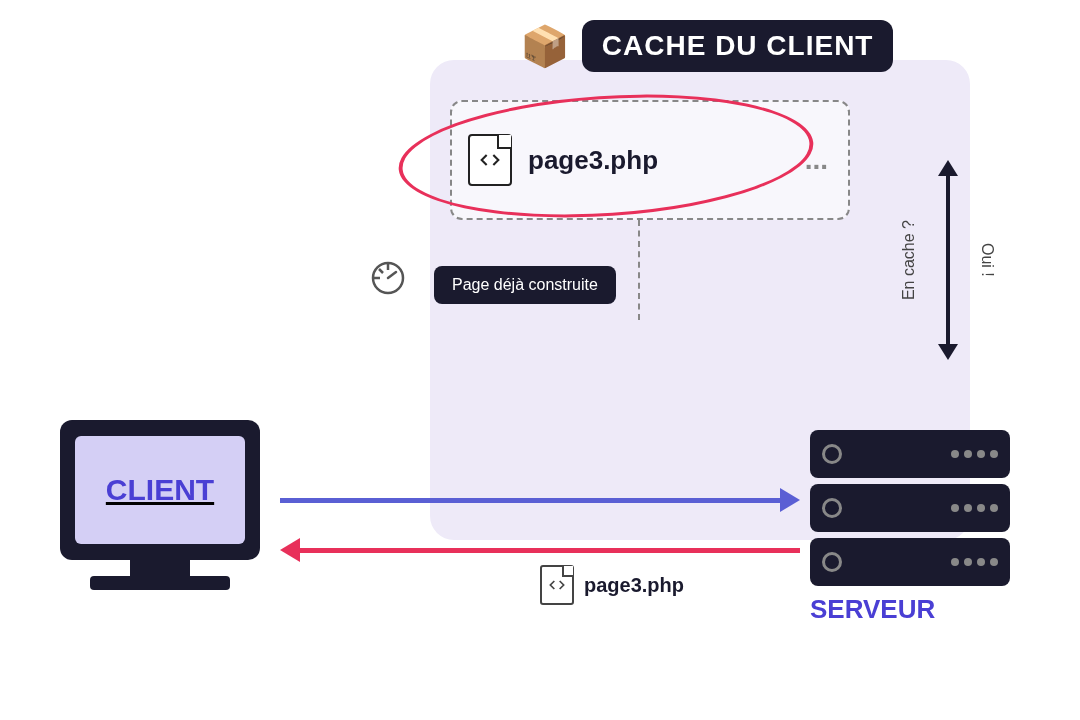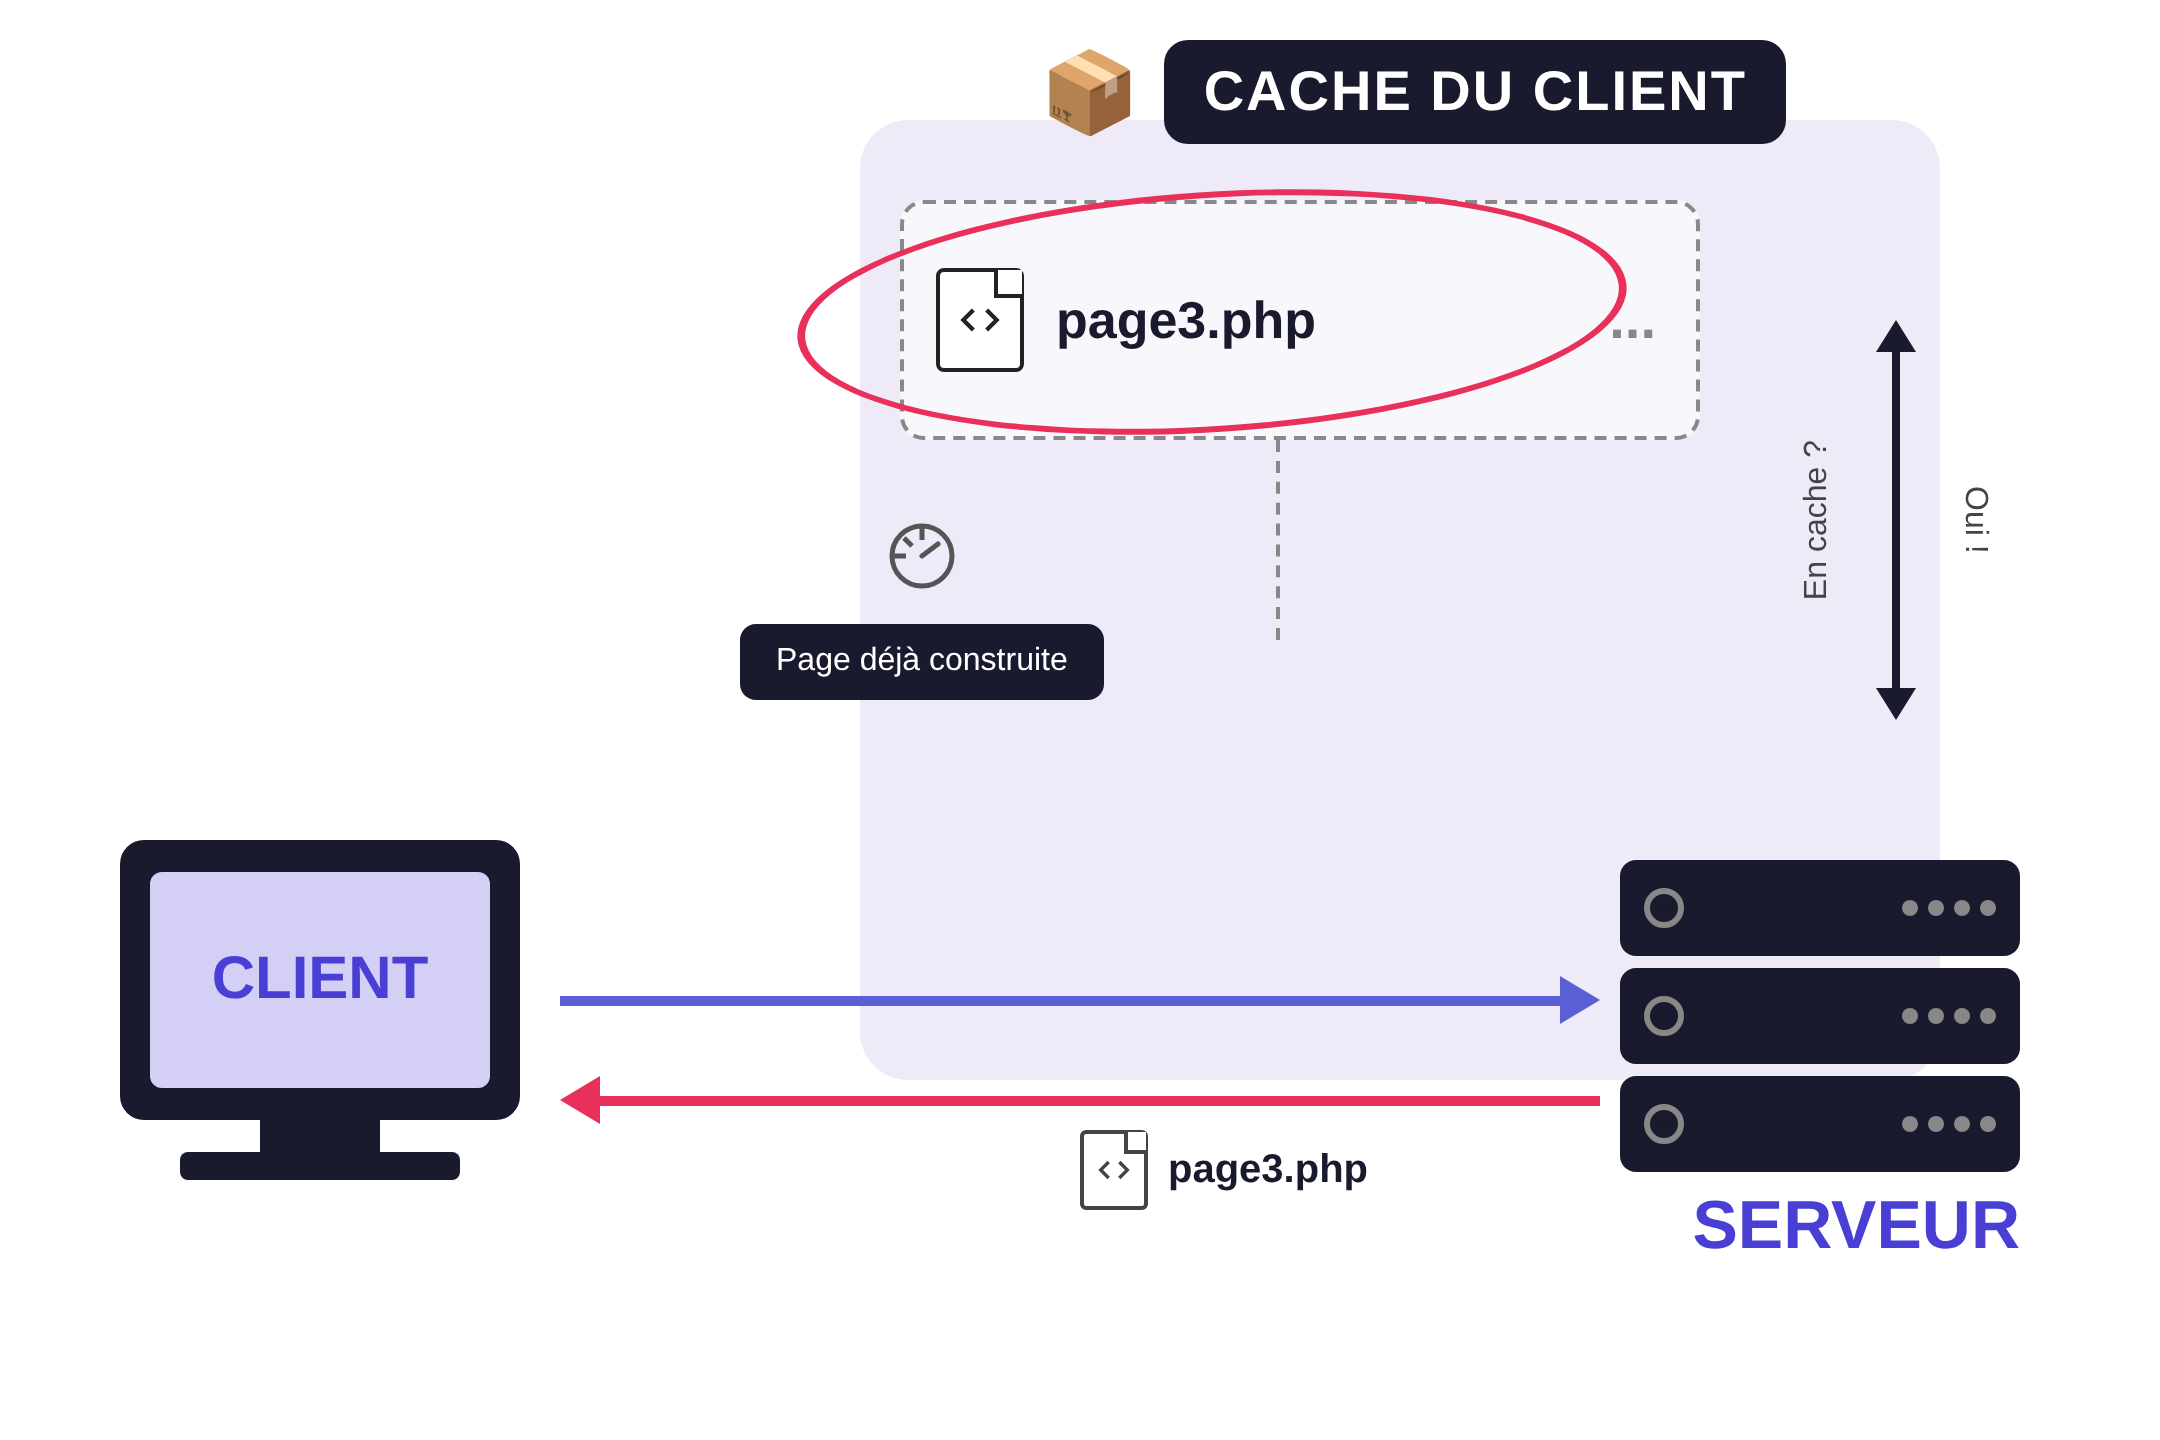--- a/index.html
+++ b/index.html
@@ -175,23 +175,22 @@
       border-right: 10px solid transparent;
       border-top: 16px solid #1a1a2e;
     }
 
     
     .tooltip-container {
       position: absolute;
       top: 260px;
       left: 370px;
       display: flex;
-      align-items: center;
-      gap: 8px;
-      flex-direction: column;
+      align-items: flex-end;
+      gap: 28px;
     }
 
     .speed-icon {
       font-size: 32px;
       color: #555;
     }
 
     .tooltip-bubble {
       background: #1a1a2e;
       color: white;
@@ -221,20 +220,21 @@
 
     .monitor {
       width: 200px;
       height: 140px;
       background: #1a1a2e;
       border-radius: 12px;
       display: flex;
       align-items: center;
       justify-content: center;
       position: relative;
+      text-decoration: underline;
     }
 
     .monitor-screen {
       width: 170px;
       height: 108px;
       background: #d4cff5;
       border-radius: 6px;
       display: flex;
       align-items: center;
       justify-content: center;
@@ -307,22 +307,22 @@
     }
 
     .server-dot {
       width: 8px;
       height: 8px;
       border-radius: 50%;
       background: #888;
     }
 
     .serveur-label {
-      text-align: right;
-      font-size: 34px;
+      text-align: left;
+      font-size: 26px;
       font-weight: 900;
       color: #4a3fd4;
       margin-top: 8px;
     }
 
     
     .arrow-right-blue {
       position: absolute;
       top: 490px;
       left: 280px;

